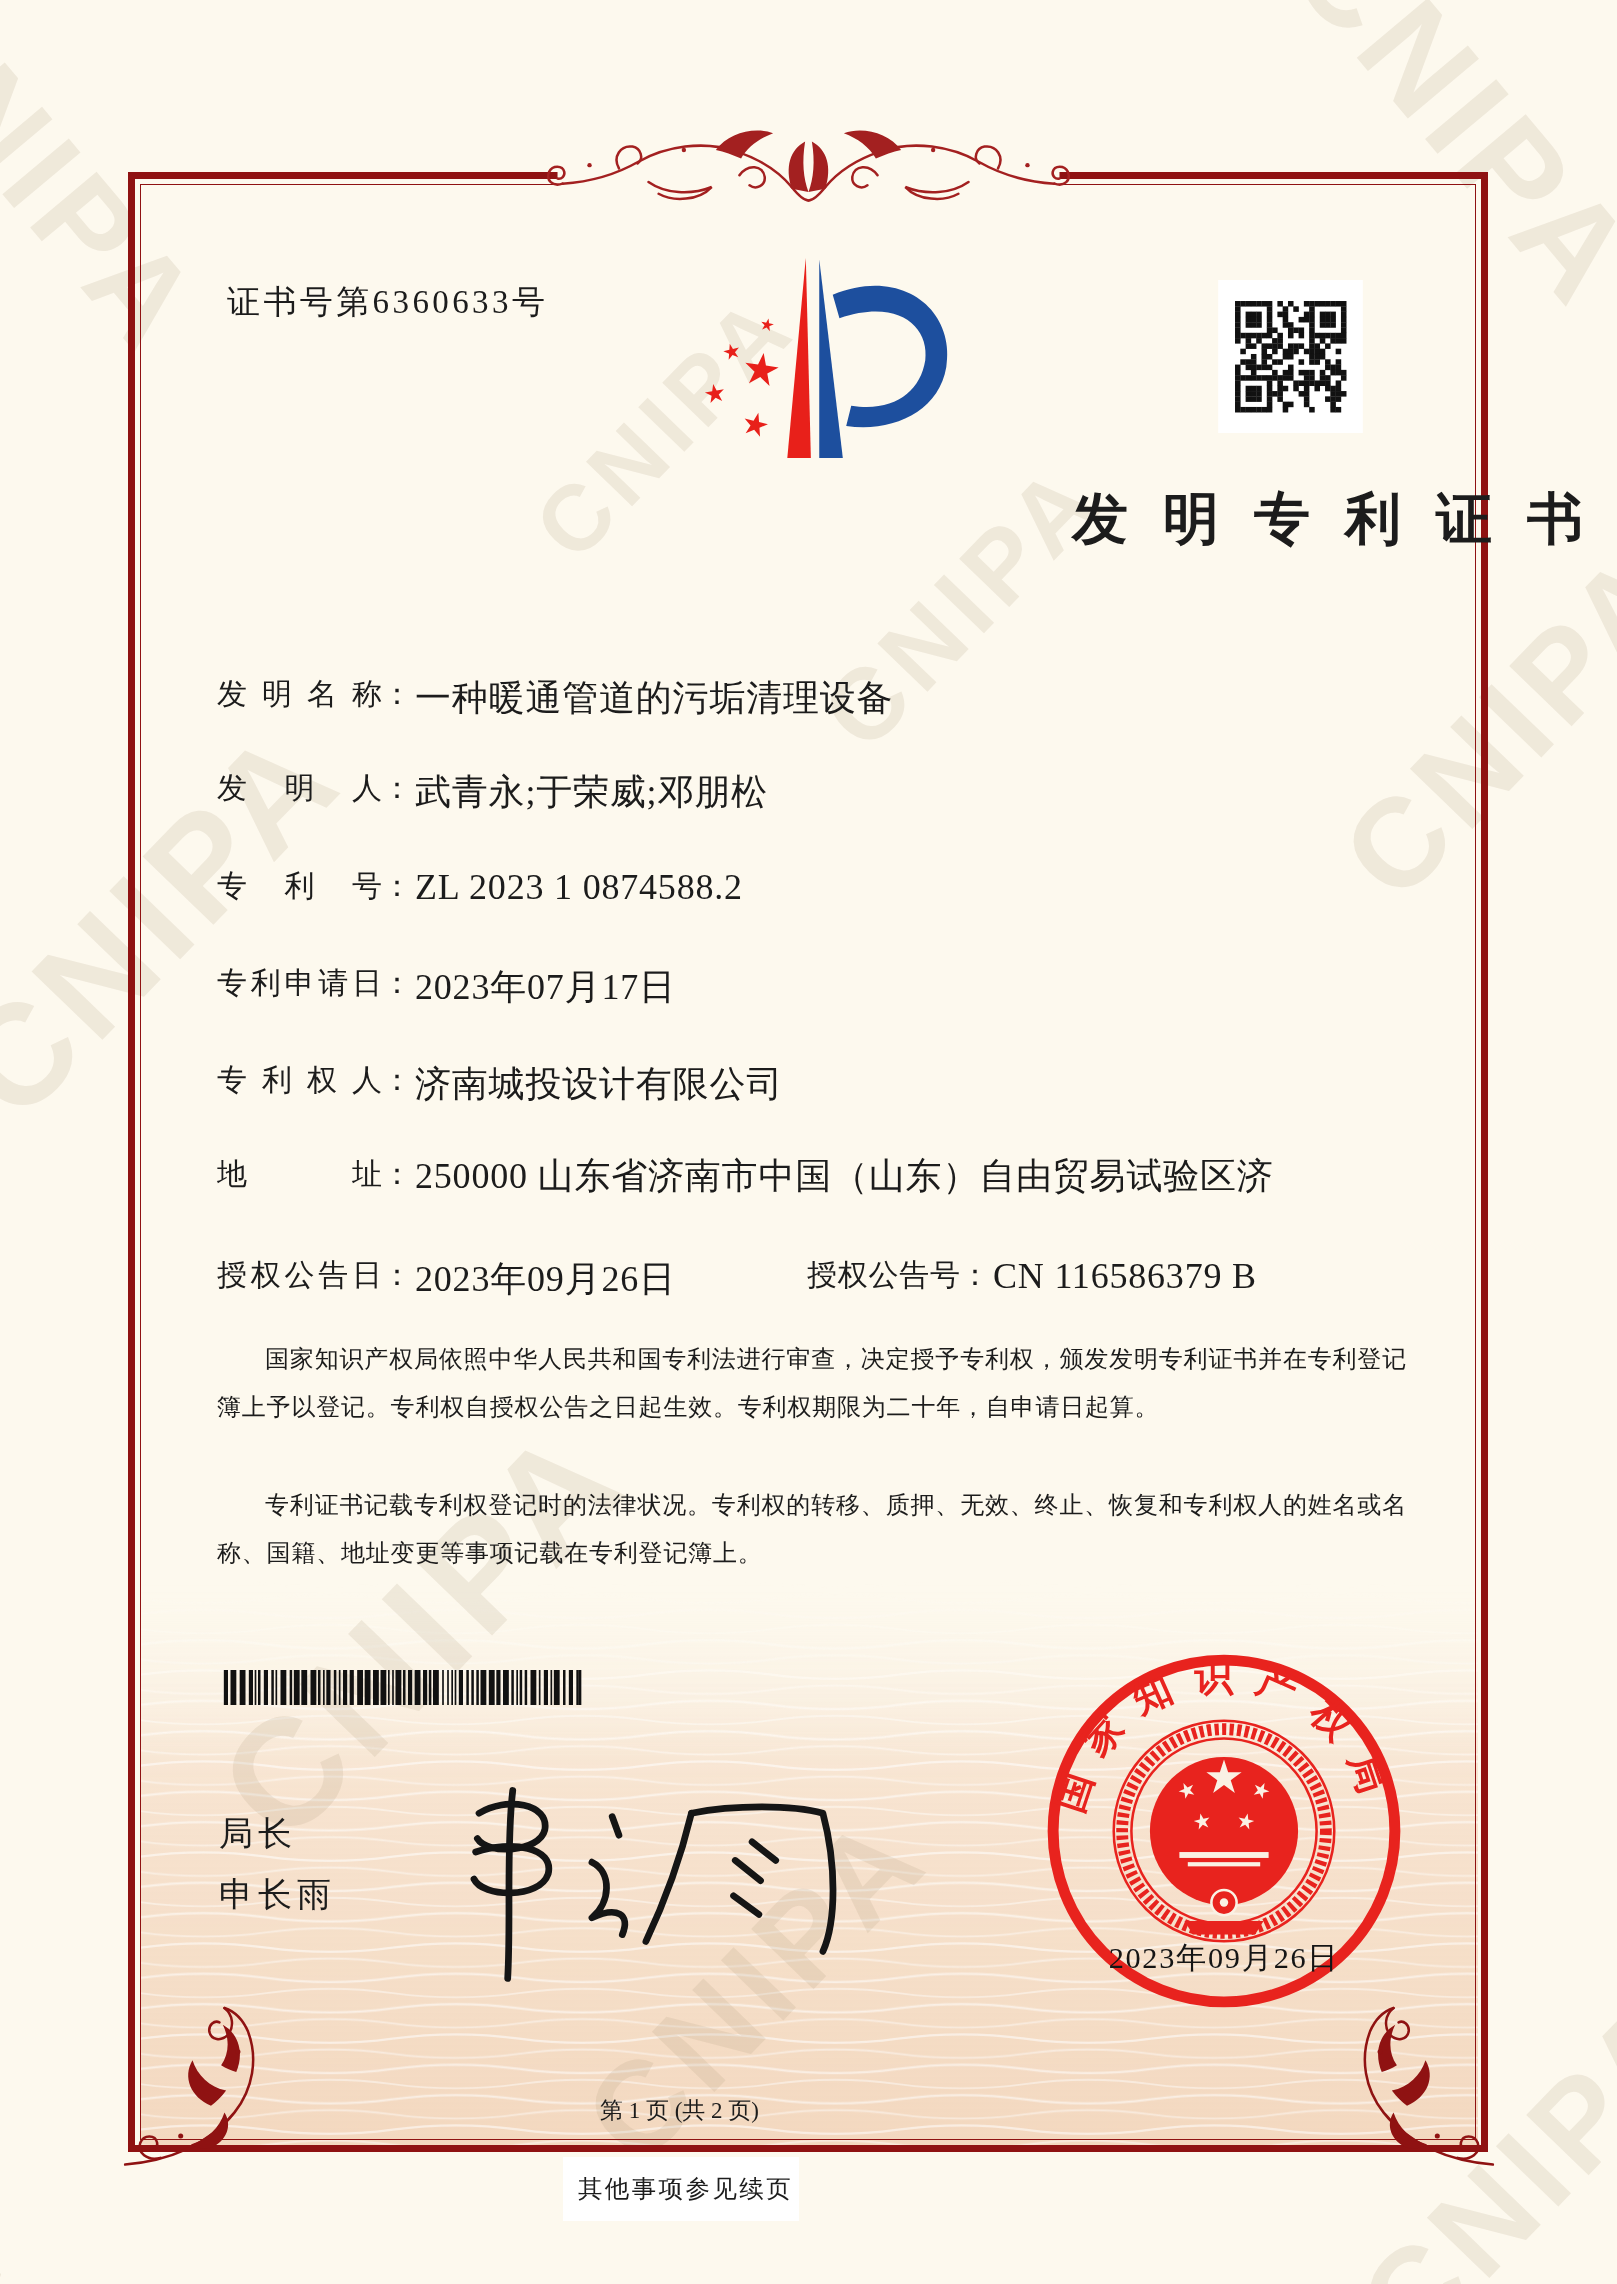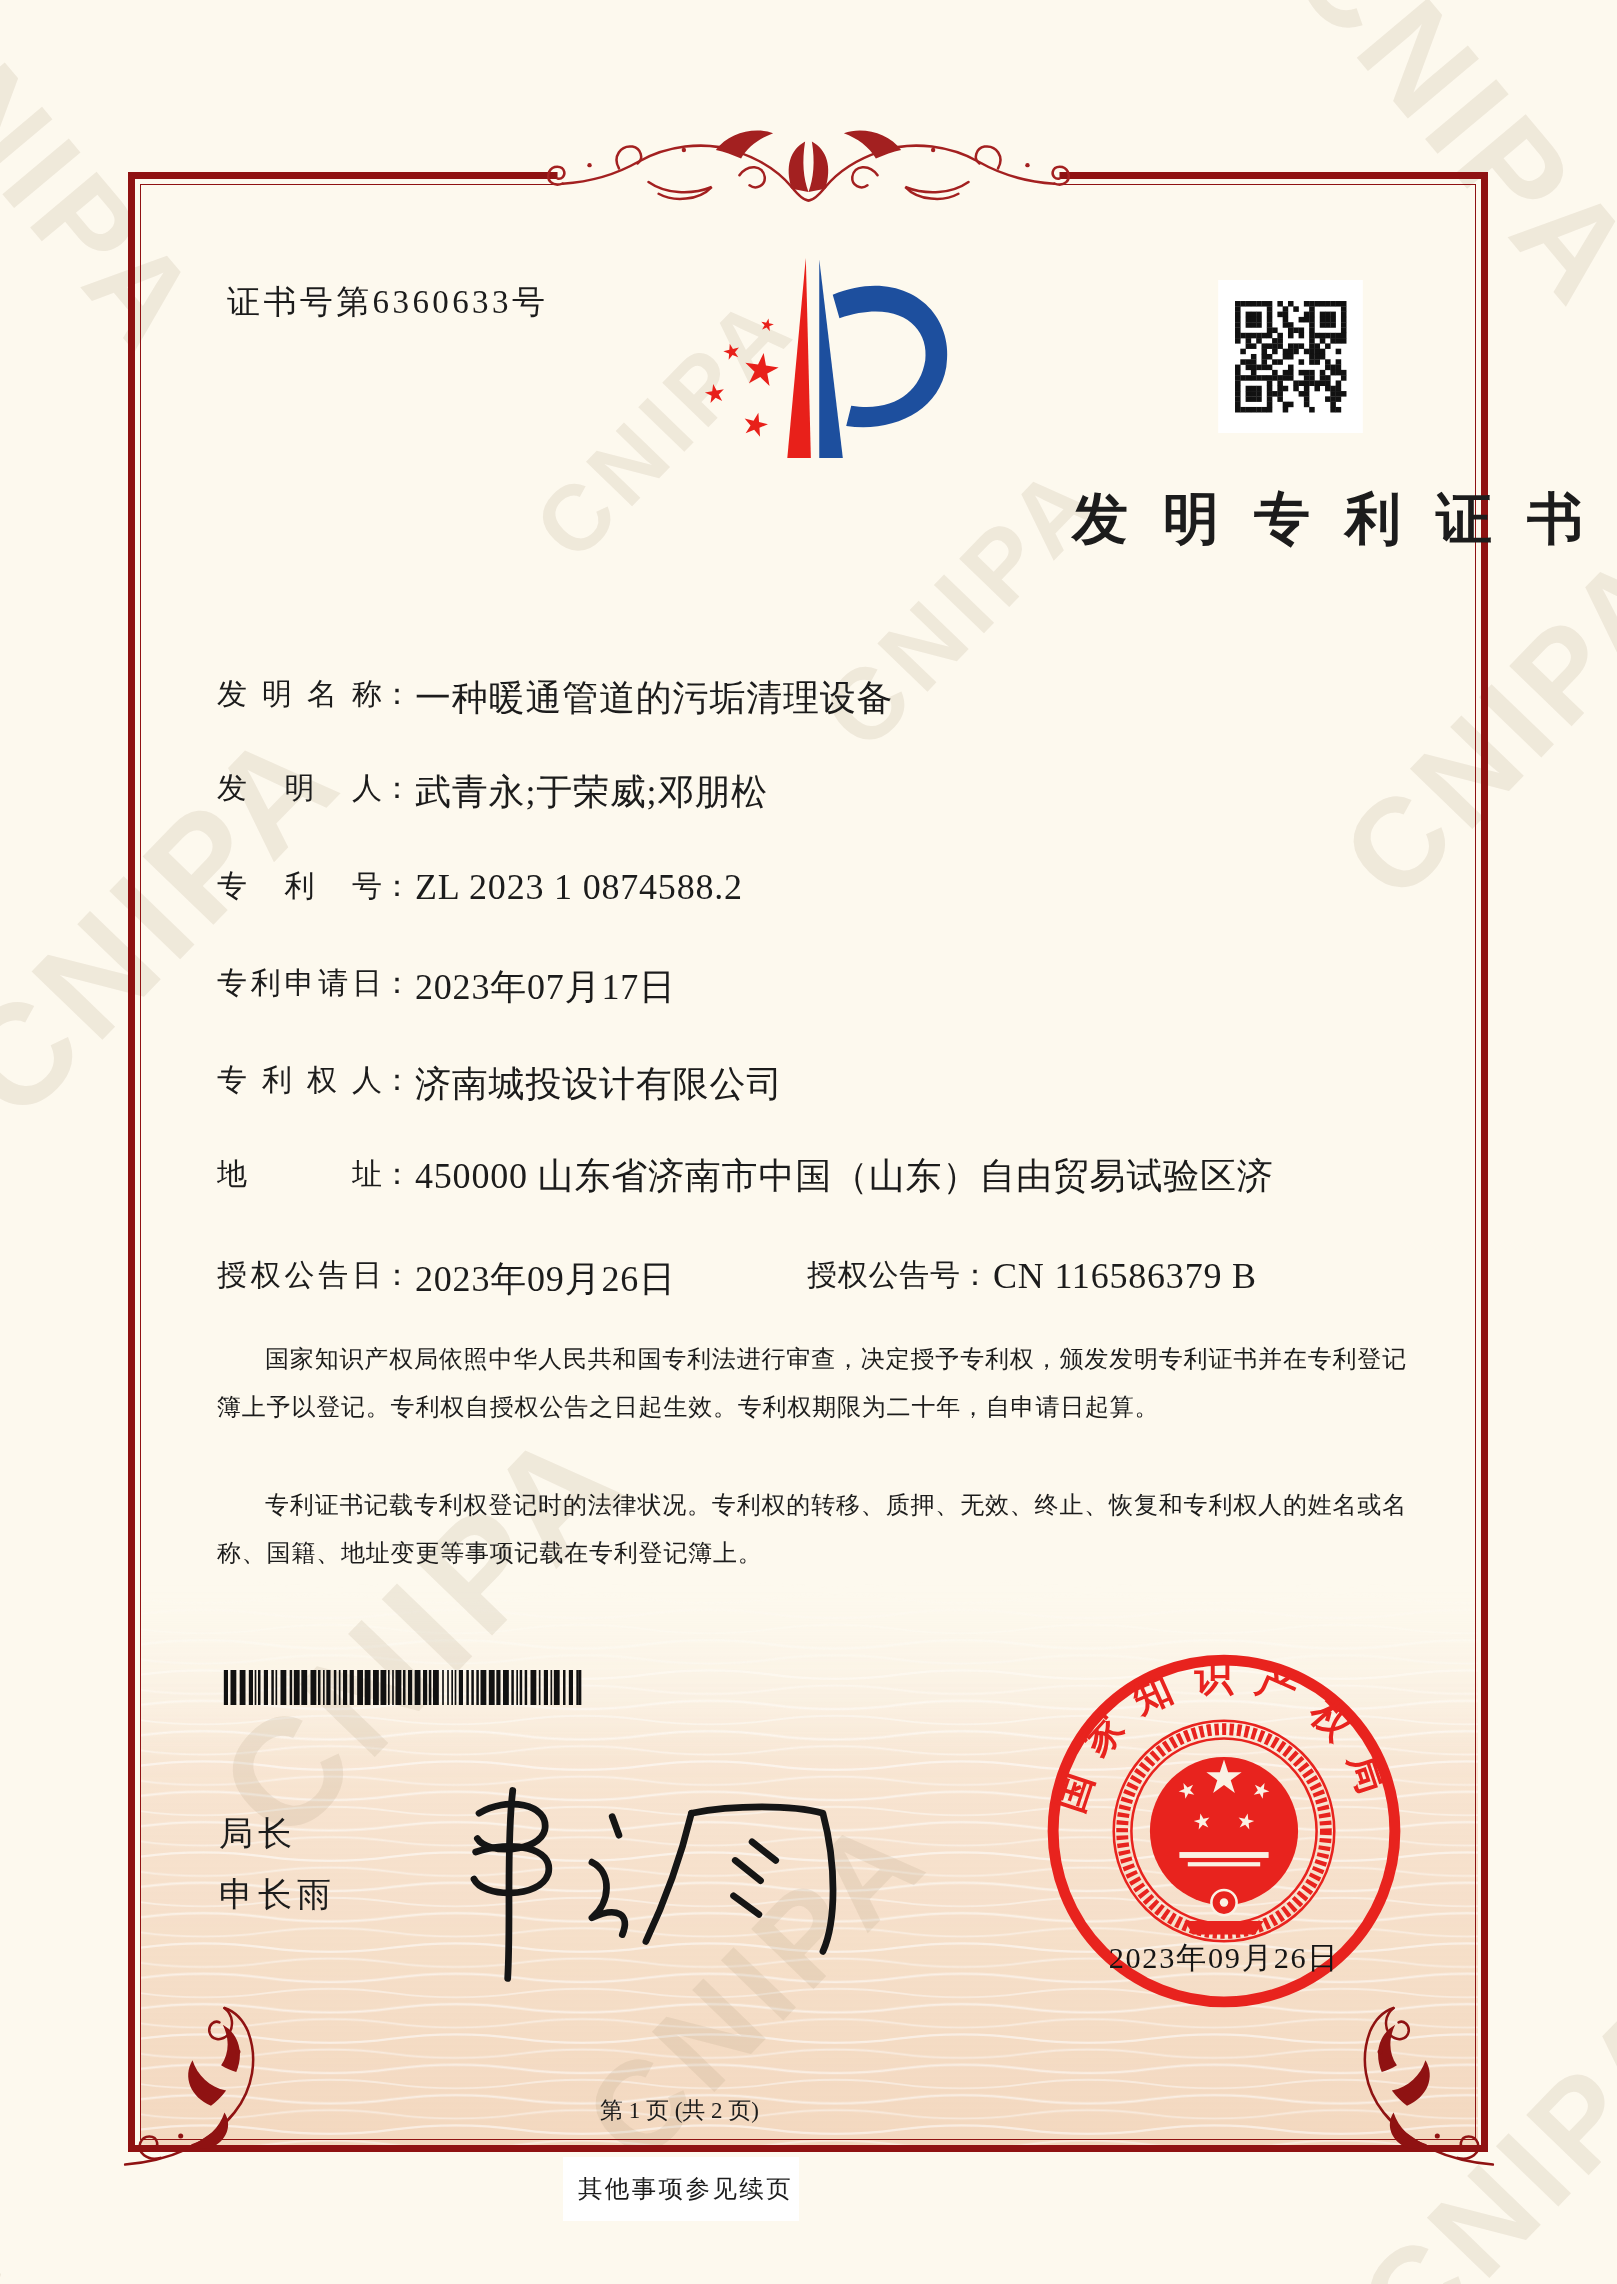--- a/index.html
+++ b/index.html
@@ -381,21 +381,21 @@
 <div class="frow" style="top:866px">
   <span class="f-label">专利号</span><span class="f-colon">：</span><span class="f-value">ZL 2023 1 0874588.2</span>
 </div>
 <div class="frow" style="top:963px">
   <span class="f-label">专利申请日</span><span class="f-colon">：</span><span class="f-value">2023年07月17日</span>
 </div>
 <div class="frow" style="top:1060px">
   <span class="f-label">专利权人</span><span class="f-colon">：</span><span class="f-value">济南城投设计有限公司</span>
 </div>
 <div class="frow" style="top:1154px">
-  <span class="f-label">地址</span><span class="f-colon">：</span><span class="f-value"><span class="vline" style="display:block">450000 山东省济南市中国（山东）自由贸易试验区济</span></span>
+  <span class="f-label">地址</span><span class="f-colon">：</span><span class="f-value"><span class="vline" style="display:block">250000 山东省济南市中国（山东）自由贸易试验区济</span></span>
 </div>
 <div class="frow" style="top:1255px">
   <span class="f-label">授权公告日</span><span class="f-colon">：</span><span class="f-value">2023年09月26日</span>
   <span class="pair2">
     <span class="f-label2">授权公告号</span><span class="f-colon">：</span><span class="f-value">CN 116586379 B</span>
   </span>
 </div>
 
 <div class="para" style="top:1335px">国家知识产权局依照中华人民共和国专利法进行审查，决定授予专利权，颁发发明专利证书并在专利登记簿上予以登记。专利权自授权公告之日起生效。专利权期限为二十年，自申请日起算。</div>
 <div class="para" style="top:1481px">专利证书记载专利权登记时的法律状况。专利权的转移、质押、无效、终止、恢复和专利权人的姓名或名称、国籍、地址变更等事项记载在专利登记簿上。</div>

